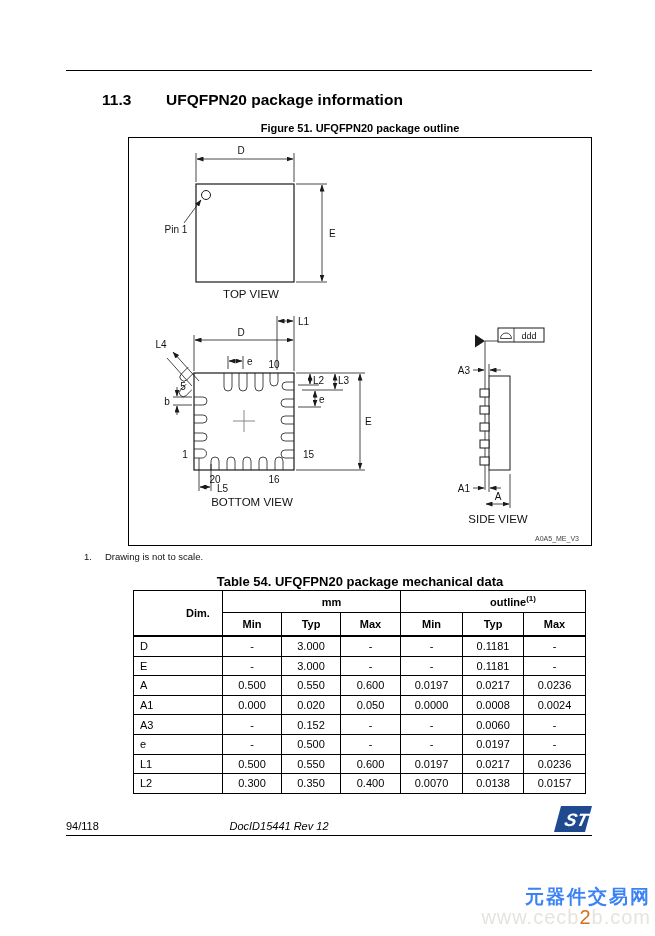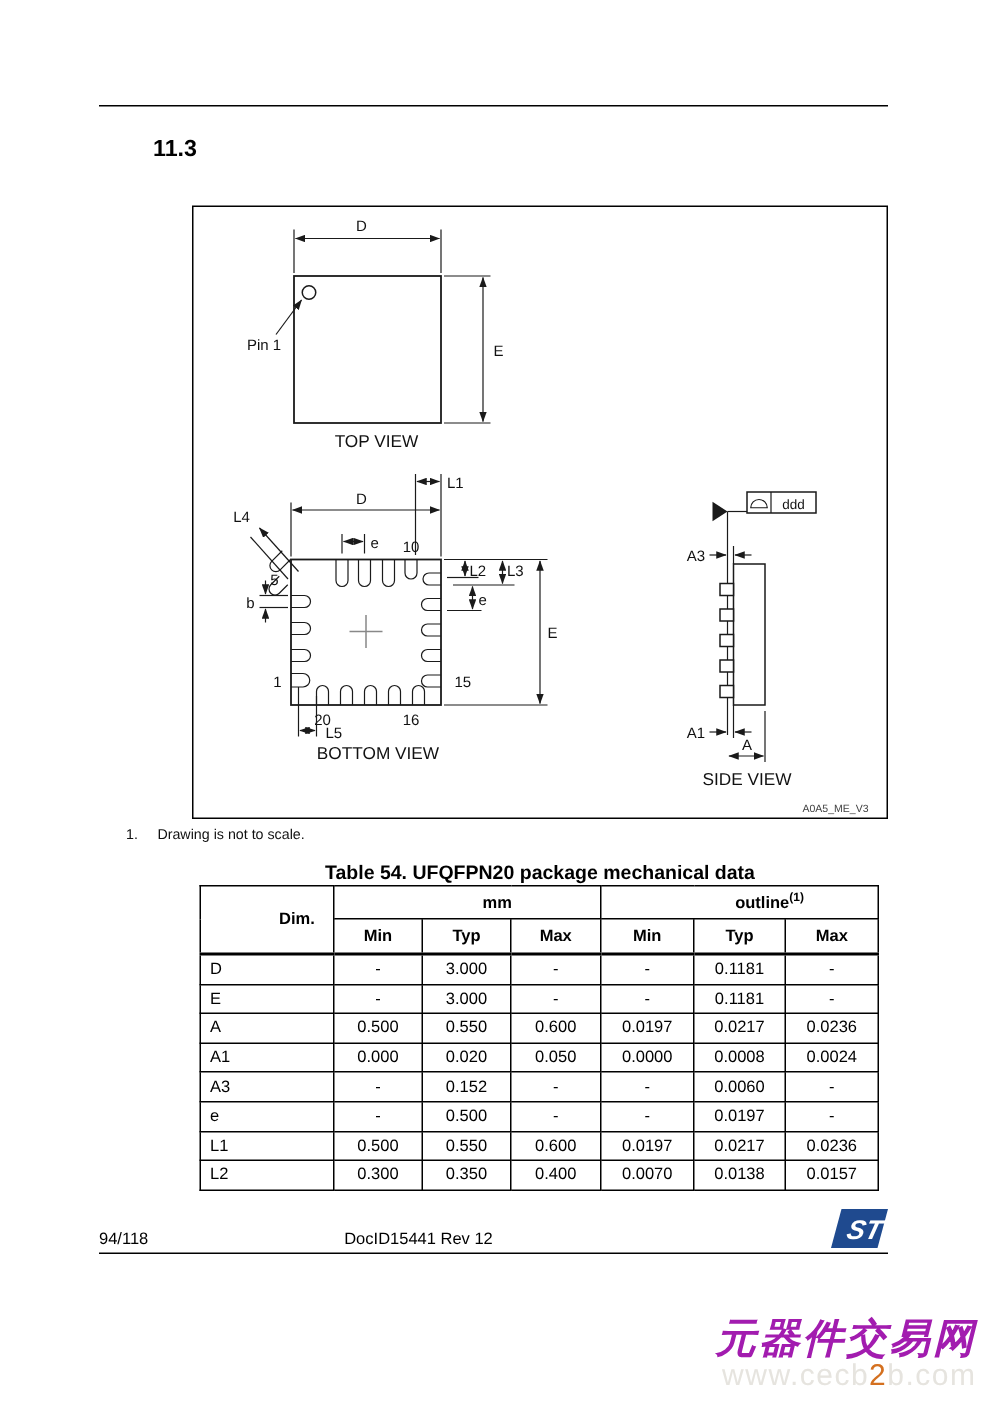--- a/index.html
+++ b/index.html
@@ -31,26 +31,26 @@
   .mech th, .mech td { border:1px solid #000; padding:0; overflow:hidden; }
   .mech thead th { font-weight:bold; text-align:center; }
   .mech tr.ghead th { height:21px;padding-left:40px; }
   .mech tr.subhead th { height:22px; border-bottom:2.5px solid #000; }
   .mech th.dimhead { border-bottom:2.5px solid #000; }
   .mech tbody td { height:18.6px; text-align:center; font-weight:normal; }
   .mech tbody td.dim { text-align:left; padding-left:6px; }
   .mech sup { font-size:8px; vertical-align:super; line-height:0; }
 
   .footer-page { position:absolute; top:820px; left:66px; font-size:11px; }
-  .footer-doc  { position:absolute; top:820px; left:0; width:558px; text-align:center; font-size:11px; }
+  .footer-doc  { position:absolute; top:820px; left:0; width:558px; text-align:center; font-size:11px;font-style:italic; }
   .footer-rule { position:absolute; top:835px; left:66px; width:526px; border-top:1.2px solid #000; height:0; }
   .footer-logo { position:absolute; top:805px; left:554px; width:38px; height:28px; }
 
   .watermark { position:absolute; right:4px; bottom:8px; text-align:right; line-height:1.06; }
-  .wm1 { font-size:27px; font-weight:bold; color:#a21caf; letter-spacing:2px;font-style:italic; }
+  .wm1 { font-size:19px; font-weight:bold; color:#3b82f6; letter-spacing:2px; }
   .wm2 { font-size:20px; font-weight:normal; color:#e6e4df; letter-spacing:1px; }
   .wm-hi { color:#d4701f; }
 
   
   .fig-box svg { display:block; }
   .ol  { fill:#fff; stroke:#1a1a1a; stroke-width:1.2; }
   .ol1 { fill:#fff; stroke:#1a1a1a; stroke-width:1; }
   .ln  { fill:none; stroke:#1a1a1a; stroke-width:0.8; }
   .dim { fill:none; stroke:#1a1a1a; stroke-width:0.8; }
   .cross { fill:none; stroke:#888; stroke-width:1; }
@@ -61,22 +61,24 @@
 </style>
 </head>
 <body>
 
 <div class="page">
 
   <div class="header-rule"></div>
 
   <div class="section">
     <span class="section-num">11.3</span>
-  </div>
-
+    <span>UFQFPN20 package information</span>
+  </div>
+
+  <div class="fig-title">Figure 51. UFQFPN20 package outline</div>
   <div class="fig-box">
     <svg width="462" height="407" viewBox="0 0 462 407">
       <defs>
         <marker id="ae" markerUnits="userSpaceOnUse" markerWidth="7" markerHeight="5" refX="6.5" refY="2.5" orient="auto">
           <path d="M0,0 L7,2.5 L0,5 Z" fill="#1a1a1a"></path>
         </marker>
         <marker id="as" markerUnits="userSpaceOnUse" markerWidth="7" markerHeight="5" refX="0.5" refY="2.5" orient="auto">
           <path d="M7,0 L0,2.5 L7,5 Z" fill="#1a1a1a"></path>
         </marker>
       </defs>

